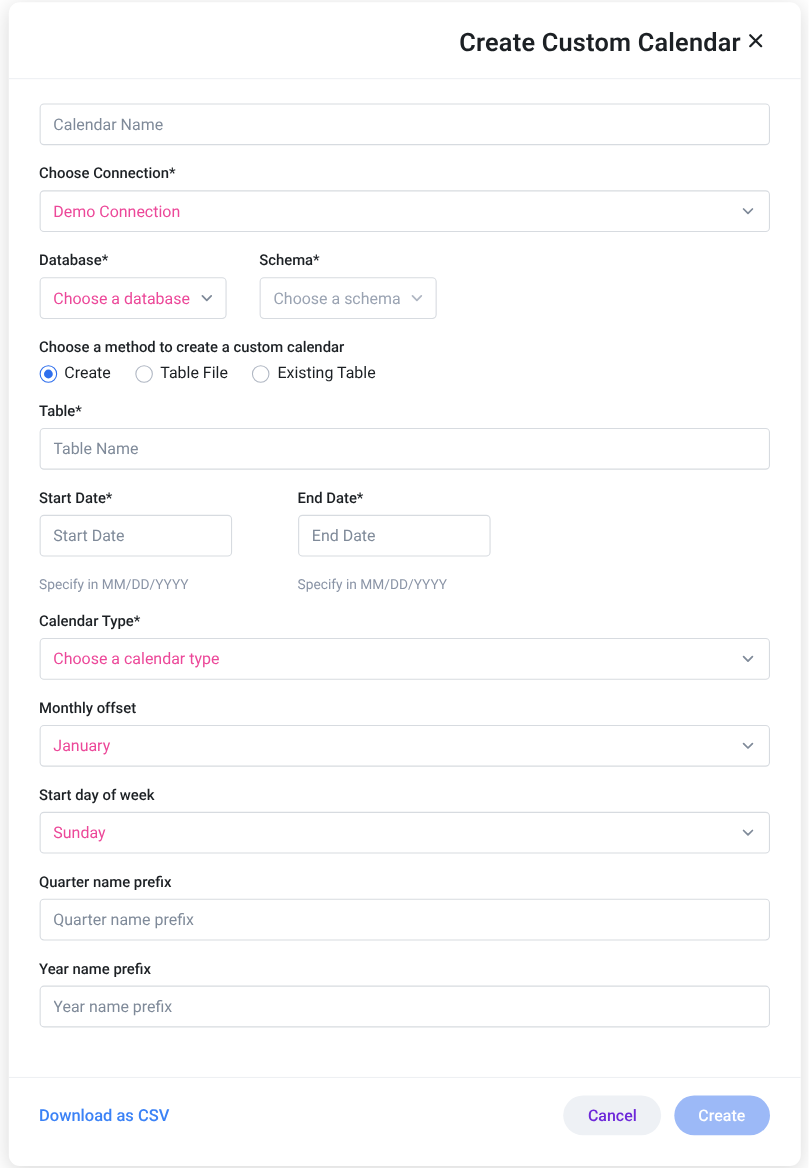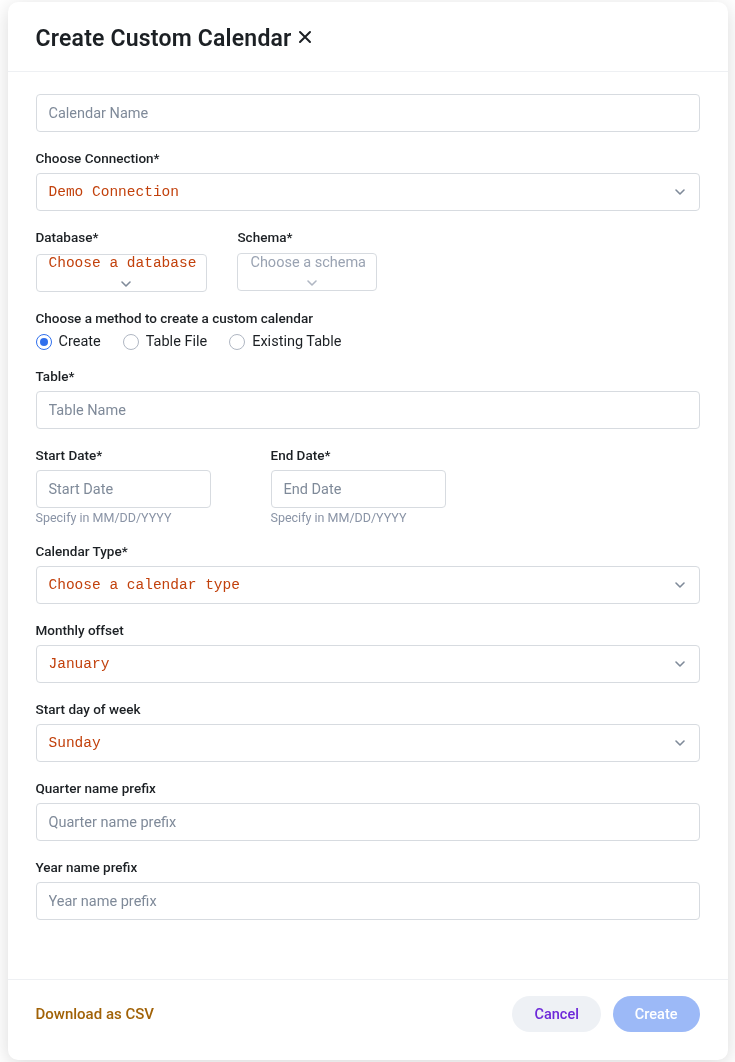--- a/index.html
+++ b/index.html
@@ -19,21 +19,21 @@
       box-shadow: 0 4px 20px rgba(0,0,0,0.15);
       display: flex;
       flex-direction: column;
       overflow: hidden;
     }
     .modal-header {
       padding: 22px 28px 18px 28px;
       border-bottom: 1px solid #eef0f3;
       display: flex;
       align-items: center;
-      justify-content: flex-start;
+      justify-content: flex-end;
     }
     .modal-title {
       font-size: 23px;
       font-weight: 600;
       color: #1c2024;
       letter-spacing: 0.2px;
     }
     .close-btn {
       background: none;
       border: none;
@@ -52,43 +52,43 @@
     .form-label {
       display: block;
       font-size: 13.5px;
       font-weight: 500;
       color: #1c2024;
       margin-bottom: 7px;
     }
     .helper {
       font-size: 12.5px;
       color: #8a94a6;
-      margin-top: 2px;
+      margin-top: 18px;
     }
     .input, .select {
       width: 100%;
       height: 38px;
       padding: 0 12px;
       border: 1px solid #d7dbe0;
       border-radius: 4px;
       font-size: 14.5px;
       color: #1c2024;
       background: #fff;
       font-family: inherit;
     }
     .input::placeholder { color: #7f8a99; }
     .select {
       display: flex;
       align-items: center;
       justify-content: space-between;
       cursor: pointer;
     }
-    .select .value { color: #c2410c; font-family: Liberation Mono, monospace; }
+    .select .value { color: #ec4899; }
     .select .placeholder { color: #9aa3b2; }
-    .select.compact { width: auto; display: inline-flex; padding-right: 10px; flex-direction: column; }
+    .select.compact { width: auto; display: inline-flex; padding-right: 10px; }
     .chev { color: #7f8a99; display: flex; align-items: center; margin-left: 8px; }
     .row { display: flex; gap: 30px; }
     .row .form-group { flex: 0 0 auto; }
     .date-col { width: 205px; }
     .radio-row { display: flex; gap: 22px; align-items: center; margin-top: 5px; }
     .radio-item { display: flex; align-items: center; gap: 7px; cursor: pointer; }
     .radio {
       width: 16px; height: 16px; border-radius: 50%;
       border: 1.5px solid #b0b7c3; position: relative; background:#fff;
     }
@@ -98,21 +98,21 @@
     }
     .radio-label { font-size: 14.5px; color: #1c2024; }
     .modal-footer {
       border-top: 1px solid #eef0f3;
       padding: 16px 28px 28px 28px;
       display: flex;
       align-items: center;
       margin-top: auto;
     }
     .link {
-      color: #a16207;
+      color: #3b82f6;
       font-size: 15px;
       font-weight: 500;
       text-decoration: none;
       cursor: pointer;
     }
     .spacer { flex: 1; }
     .btn {
       height: 36px;
       padding: 0 22px;
       border-radius: 18px;

